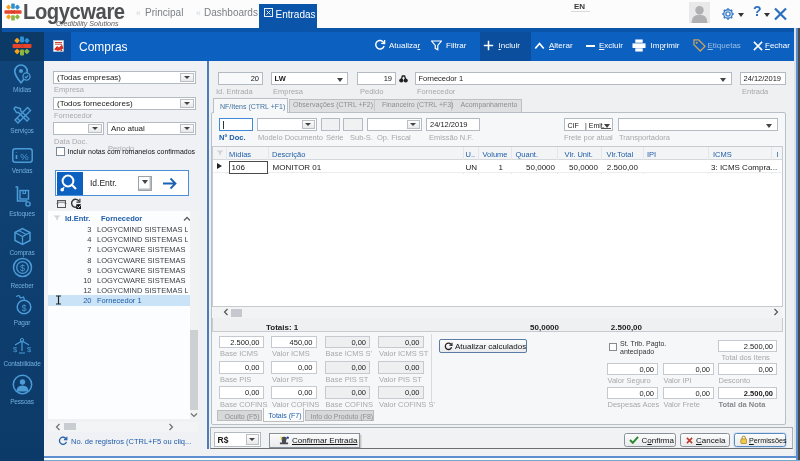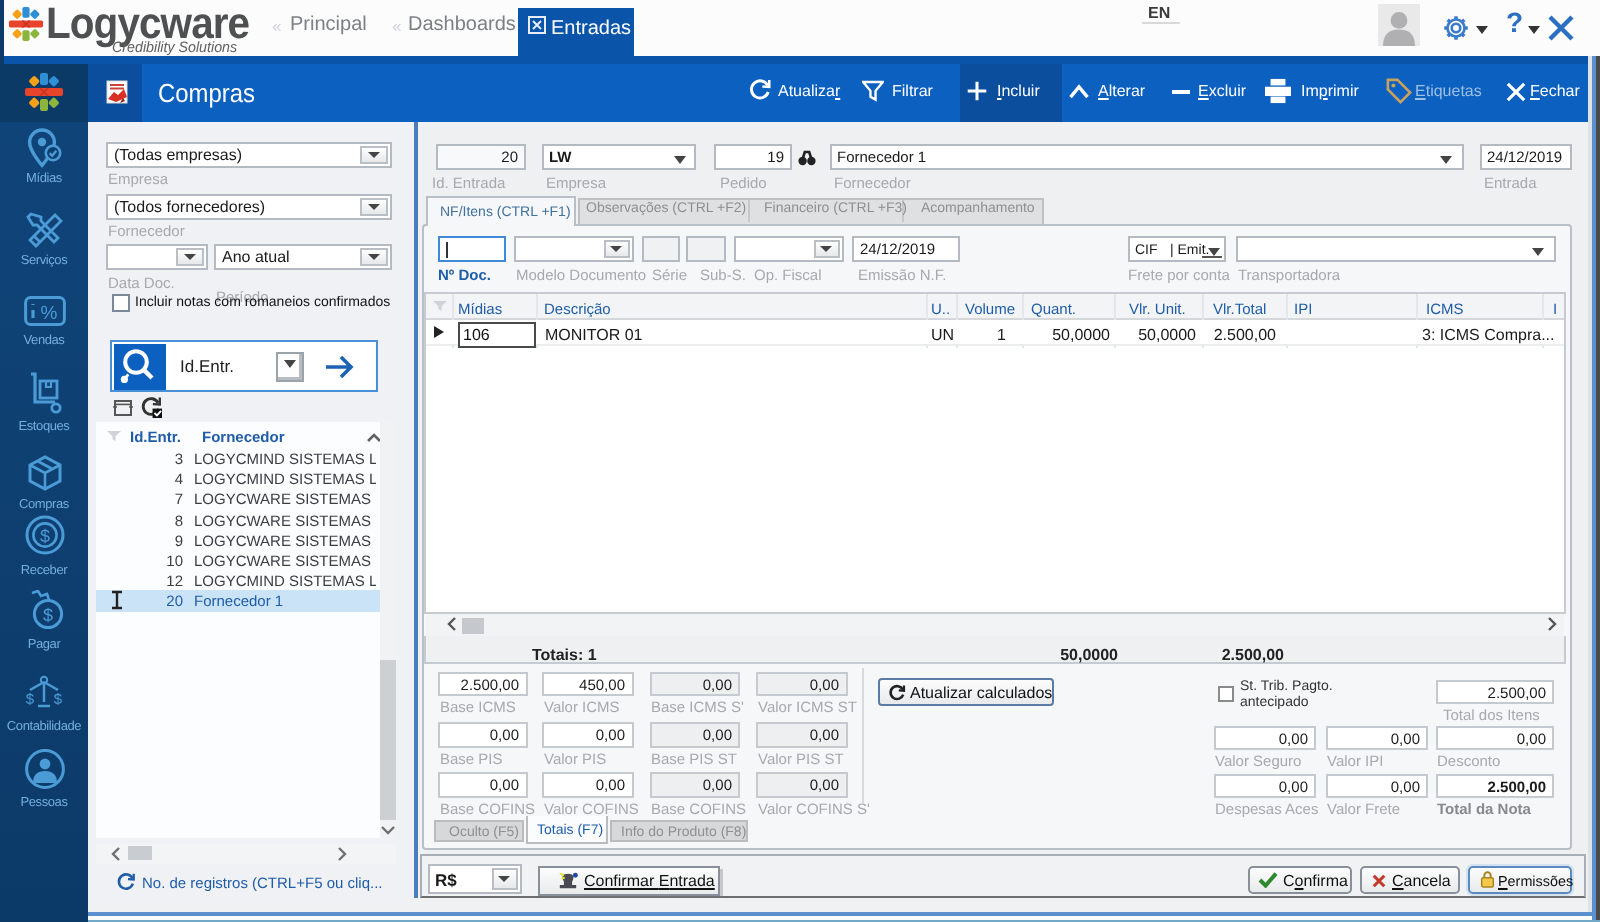--- a/index.html
+++ b/index.html
@@ -306,21 +306,21 @@
     </div>
 <div class="lbl" style="left:377px;top:132.5px;">Op. Fiscal</div>
 <div class="fld" style="left:426px;top:118px;width:54px;">24/12/2019</div>
 <div class="lbl" style="left:429px;top:132.5px;">Emissão N.F.</div>
 <div class="fld" style="left:564px;top:118px;width:48.5px;">
       <span style="position:absolute;left:2.5px;top:1.5px;font-size:7px;">CIF</span>
       <span style="position:absolute;left:20px;top:1.5px;font-size:7px;">| Emit.</span>
       <span class="tri-d" style="right:2px;top:5px;border-left-width:3px;border-right-width:3px;"></span>
       <span style="position:absolute;right:1px;bottom:1px;width:10px;height:1px;background:#555;"></span>
     </div>
-<div class="lbl" style="left:564px;top:132.5px;">Frete por conta</div>
+<div class="lbl" style="left:564px;top:132.5px;">Frete por atual</div>
 <div class="fld" style="left:618px;top:118px;width:160px;">
       <span class="tri-d" style="right:5px;top:4.5px;"></span>
     </div>
 <div class="lbl" style="left:619px;top:132.5px;">Transportadora</div>
 <div class="abs" style="left:212px;top:146px;width:571px;height:160.5px;background:#fff;border:1px solid #c6cbd2;"></div>
 <div class="abs" style="left:213px;top:147px;width:569px;height:12.5px;background:#f3f4f5;border-bottom:1px solid #d5d8db;"></div>
 <svg class="abs" style="left:216px;top:150px;" width="8" height="6" viewBox="0 0 8 6">
       <path d="M0.5 0.5 h7 l-2.7 2.6 v2.4 l-1.6 -0.9 v-1.5 z" fill="#d0d4d8"></path>
     </svg>
 <div class="blbl" style="left:229px;top:149.5px;">Mídias</div>

